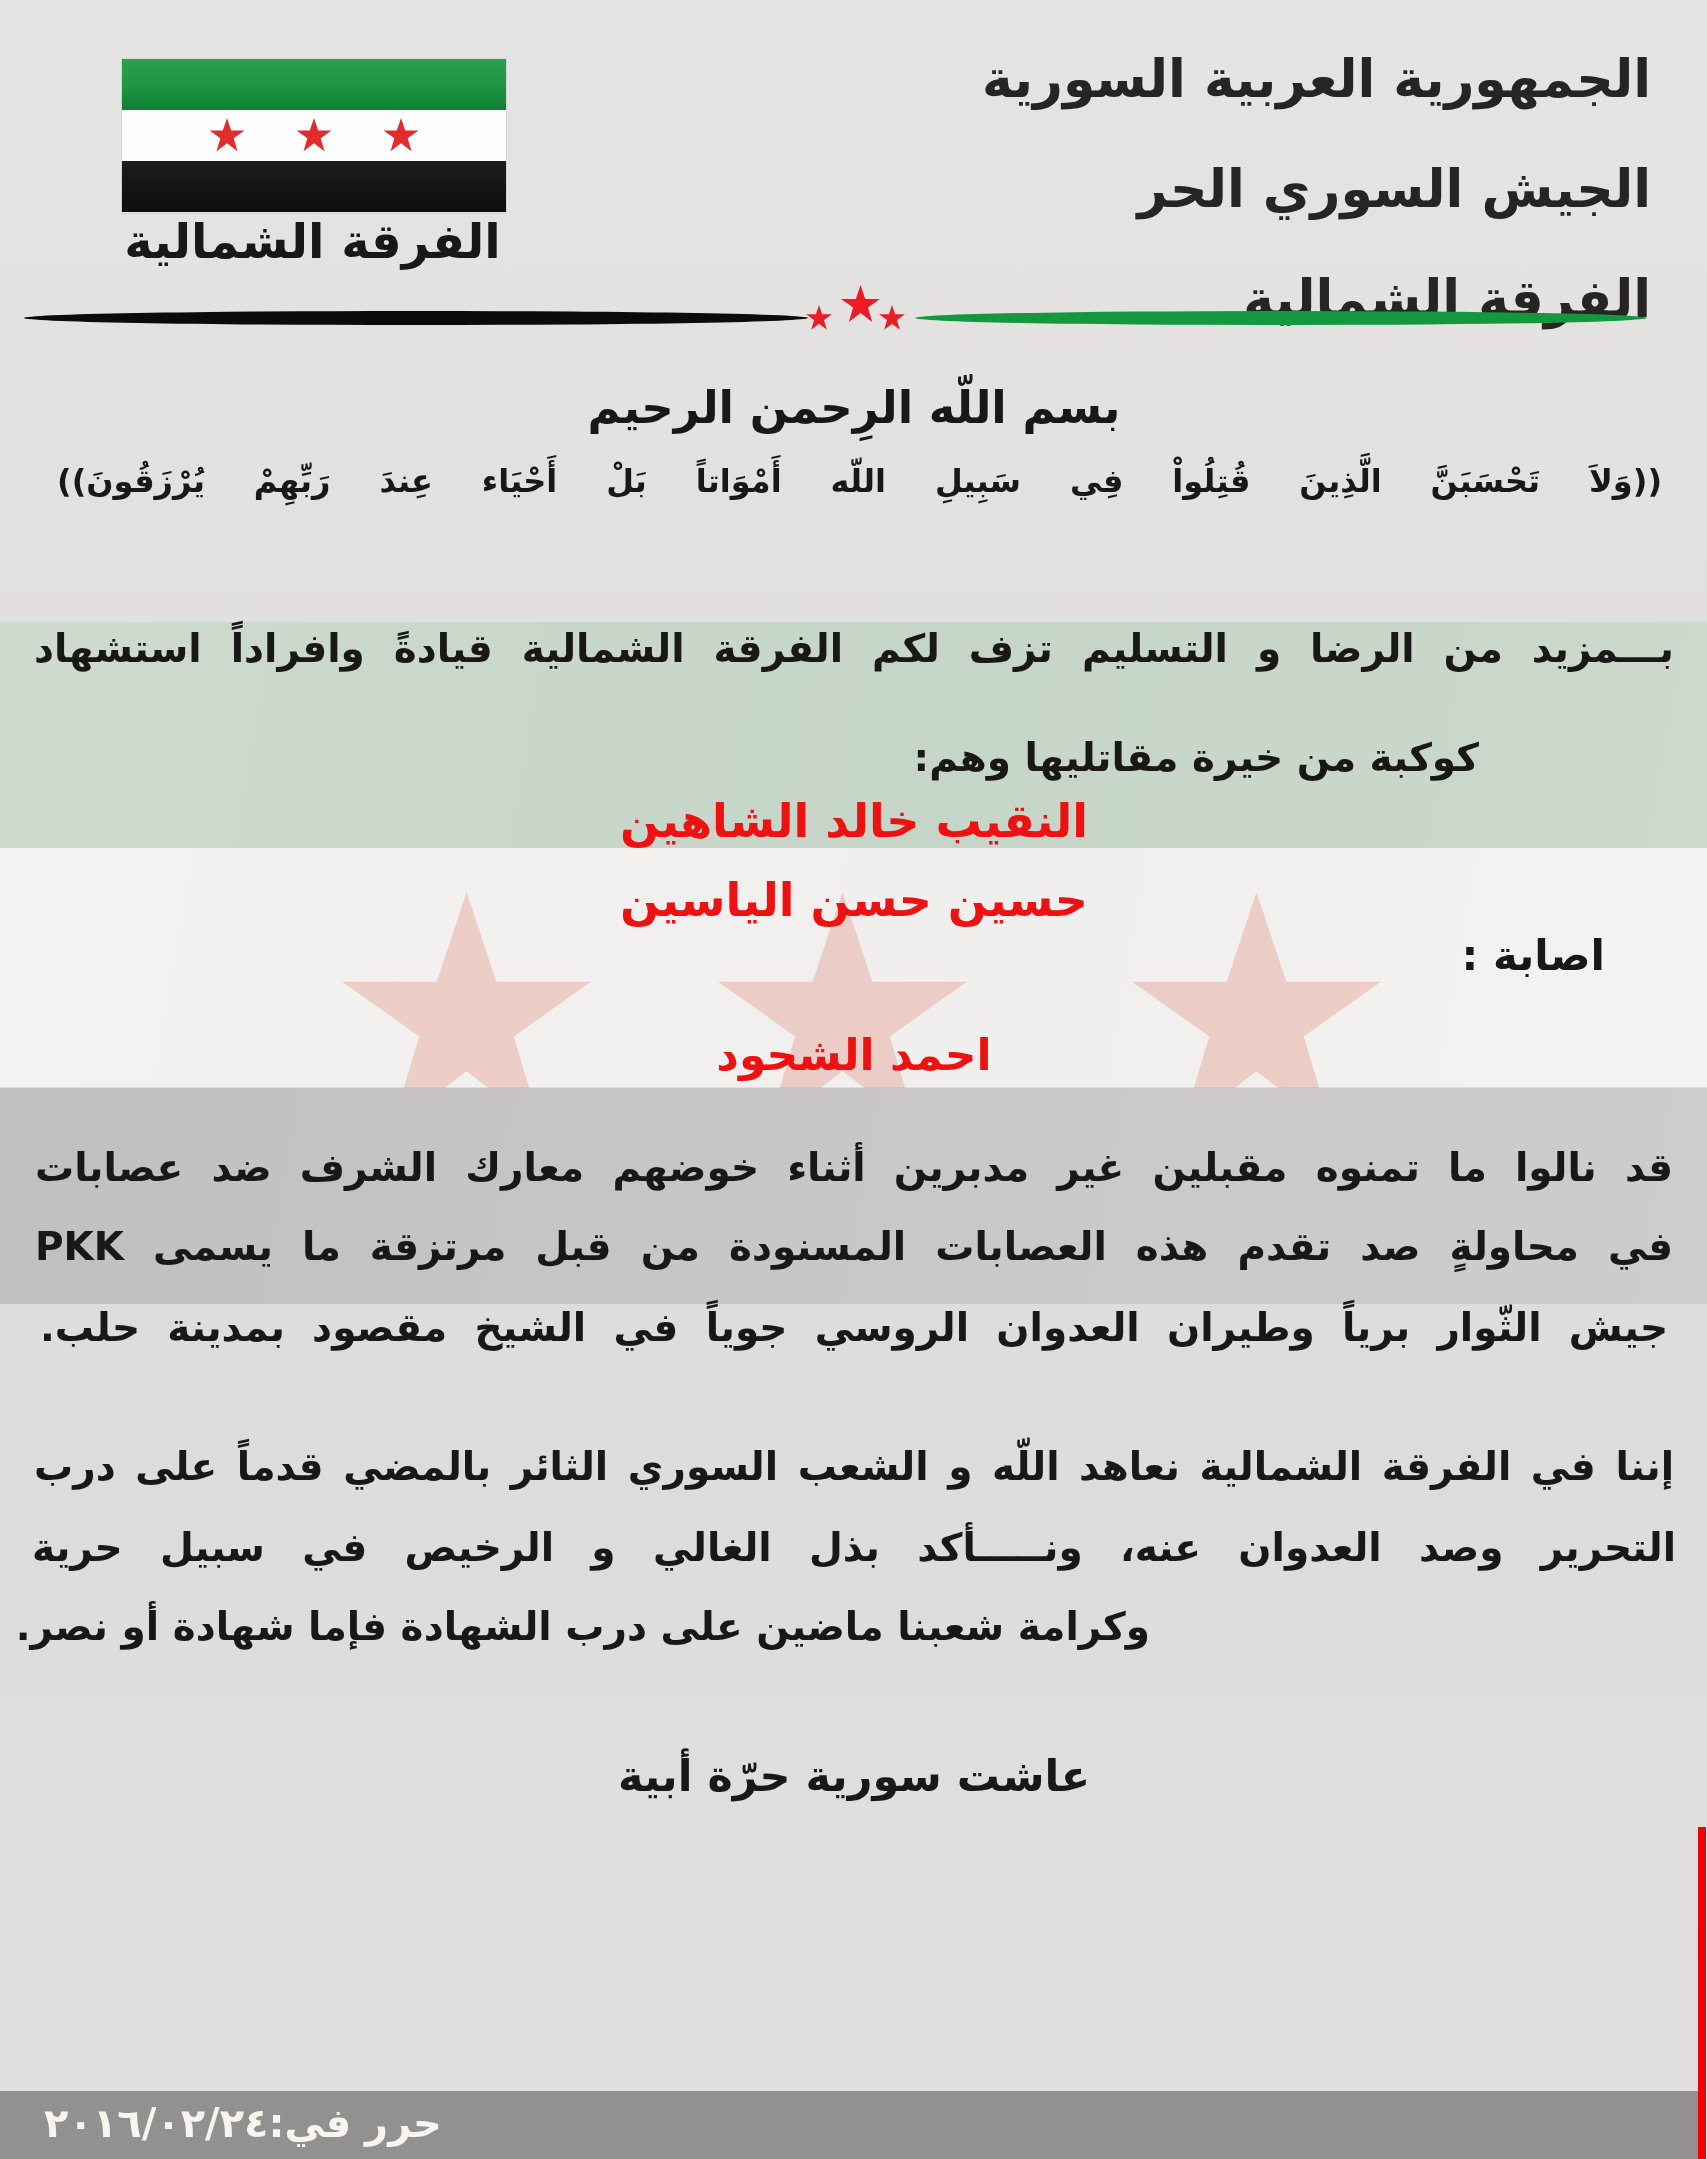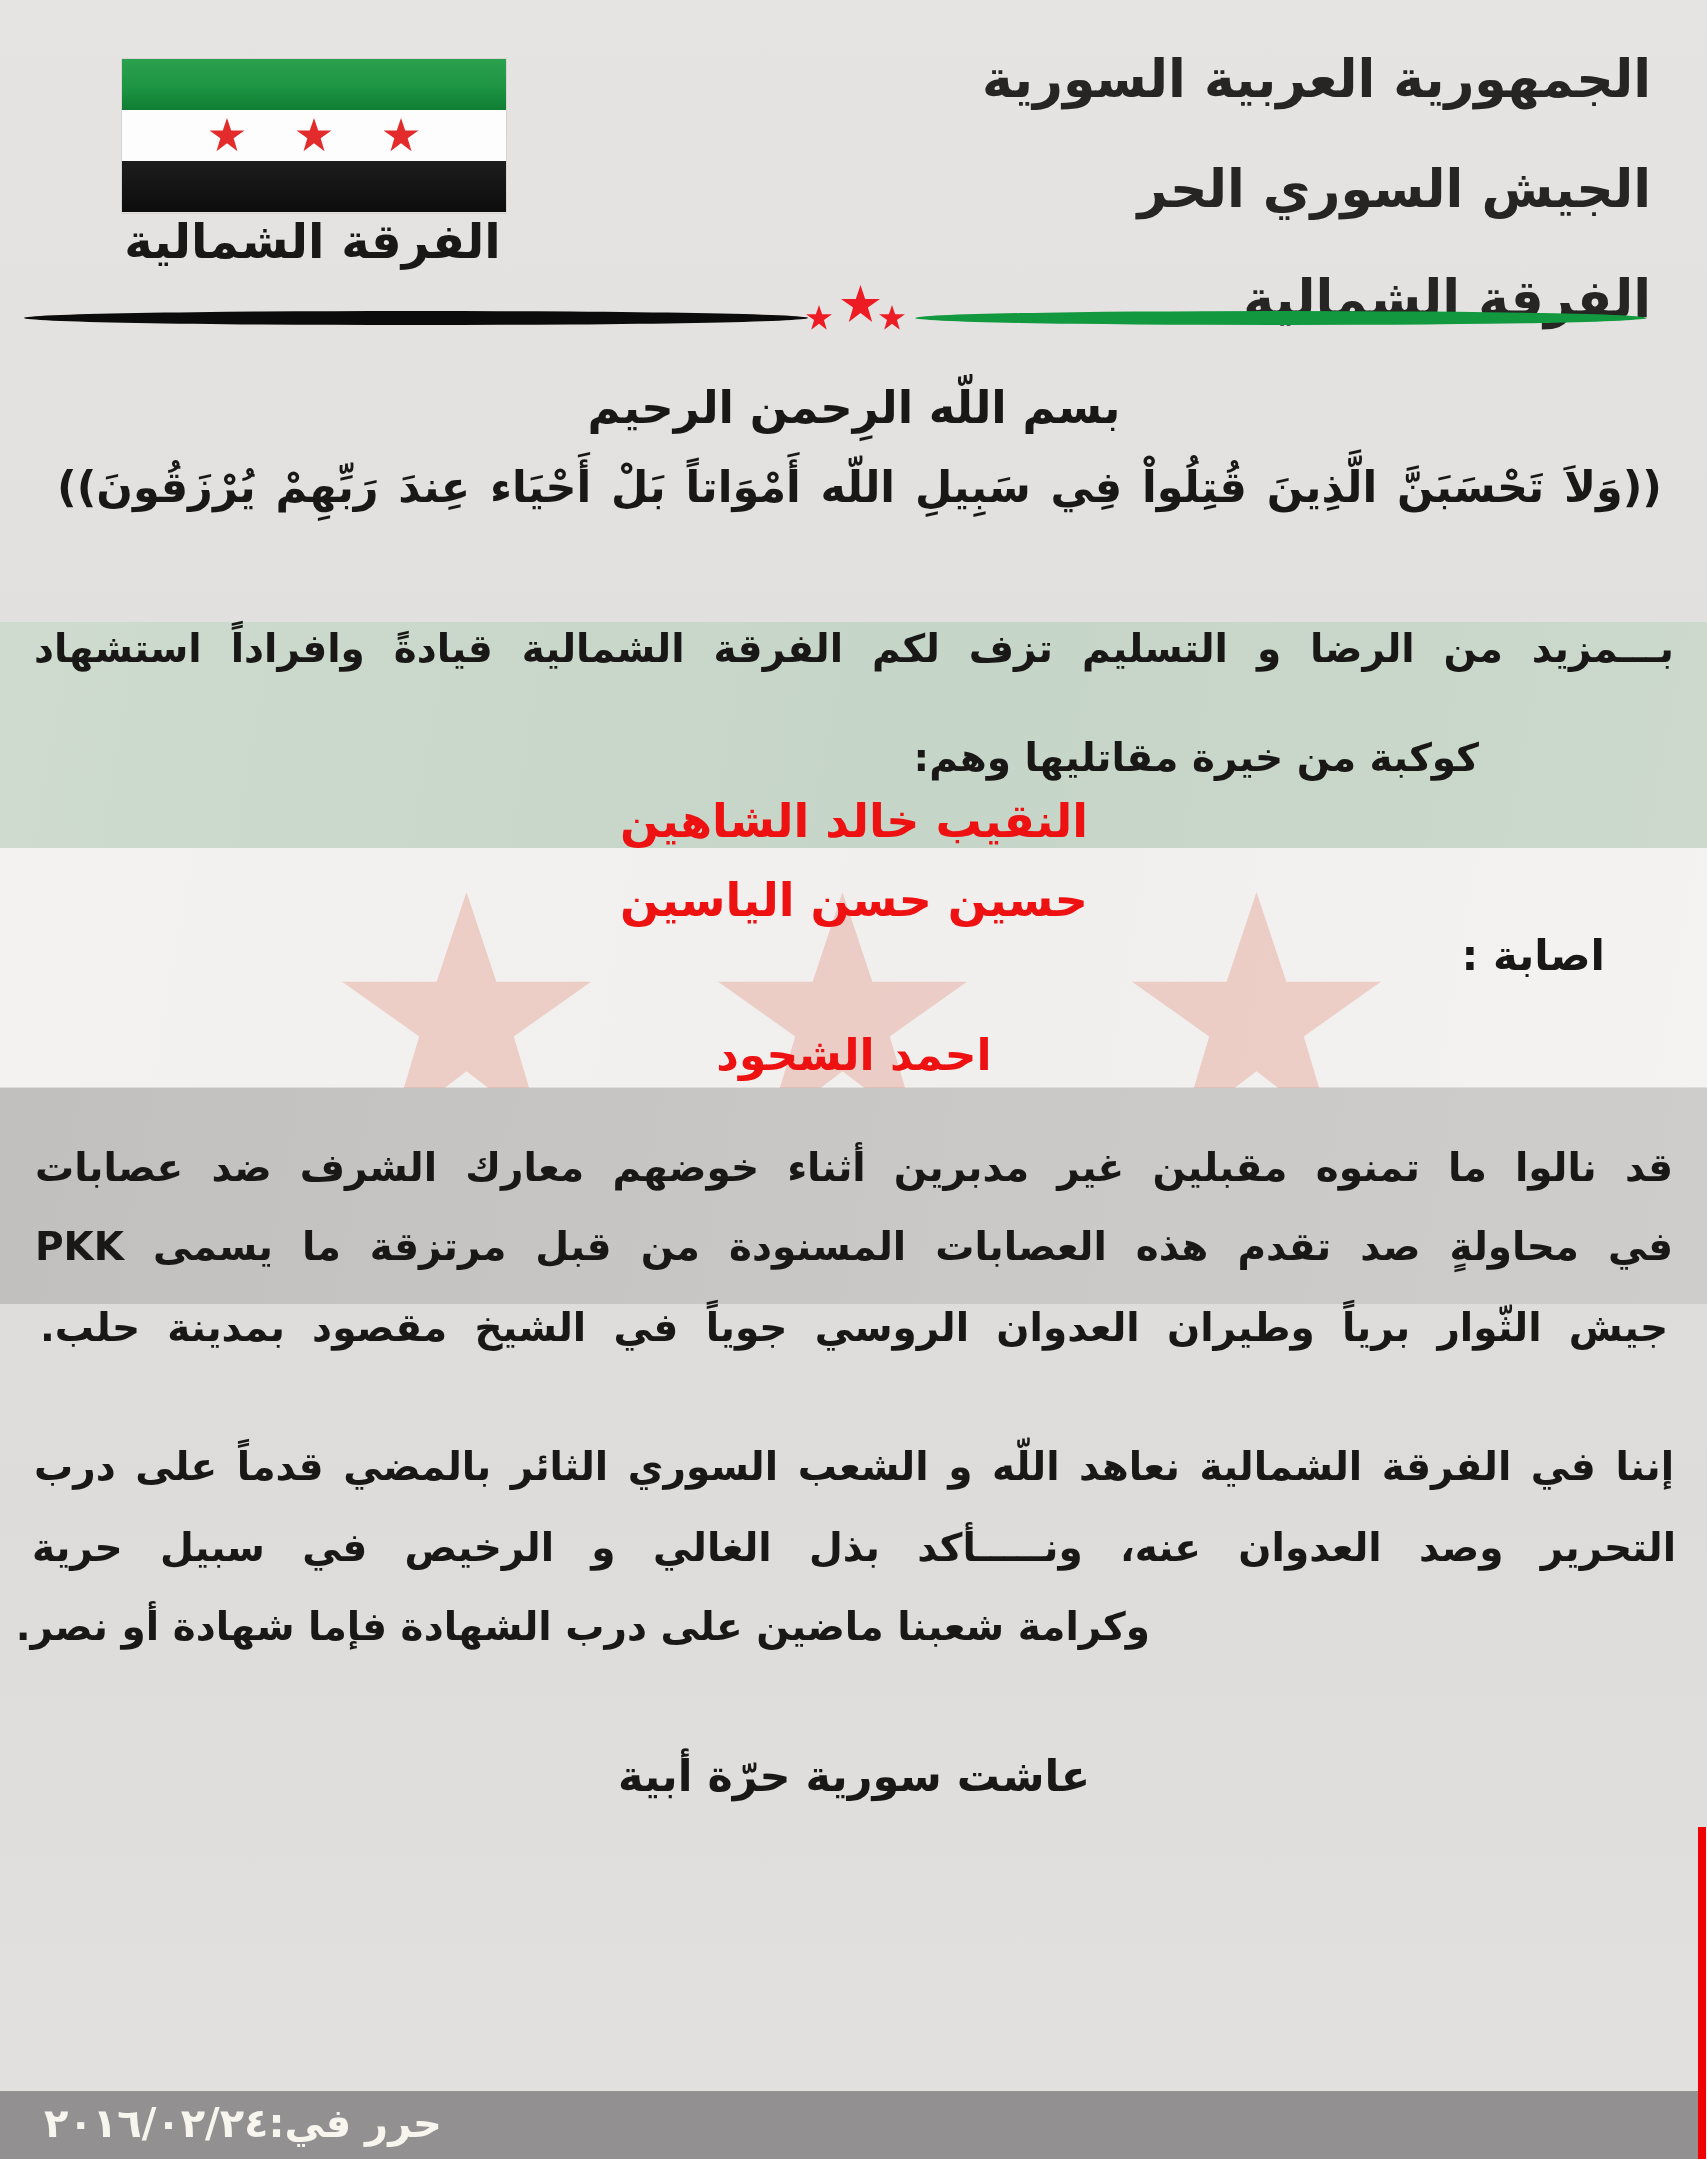--- a/index.html
+++ b/index.html
@@ -30,21 +30,21 @@
   
   .taper{top:311px;height:14.3px;border-radius:50%;}
   .taper-black{left:23.6px;width:784px;background:#0b0b0b;}
   .taper-green{left:915px;width:732px;background:#12993f;}
   .div-star{background:#ed1c24;}
   .div-star.big{left:841px;top:285px;width:39px;height:39px;}
   .div-star.sm-l{left:806px;top:305px;width:26px;height:26px;}
   .div-star.sm-r{left:879px;top:305px;width:26px;height:26px;}
   
   .basmala{left:0;right:0;top:381px;text-align:center;font-size:45px;}
-  .verse{left:46px;right:46px;top:462px;font-size:43px;text-align:justify;text-align-last:justify;margin-left:11px;}
+  .verse{left:46px;right:46px;top:462px;font-size:32px;text-align:justify;text-align-last:justify;margin-left:11px;}
   .line{font-size:39px;}
   .stretch{text-align:justify;text-align-last:justify;}
   .p1l1{top:626px;left:34px;right:34px;}
   .p1l2{top:735px;right:229px;text-align:right;}
   .red-name{left:0;right:0;text-align:center;color:#ee1111;font-size:46px;margin-top:20px;}
   .name1{top:774px;}
   .name2{top:853px;}
   .isaba{top:931px;right:103px;font-size:42px;}
   .injured{top:1009px;font-size:44px;}
   .p2l1{top:1145px;left:35px;right:35px;}

